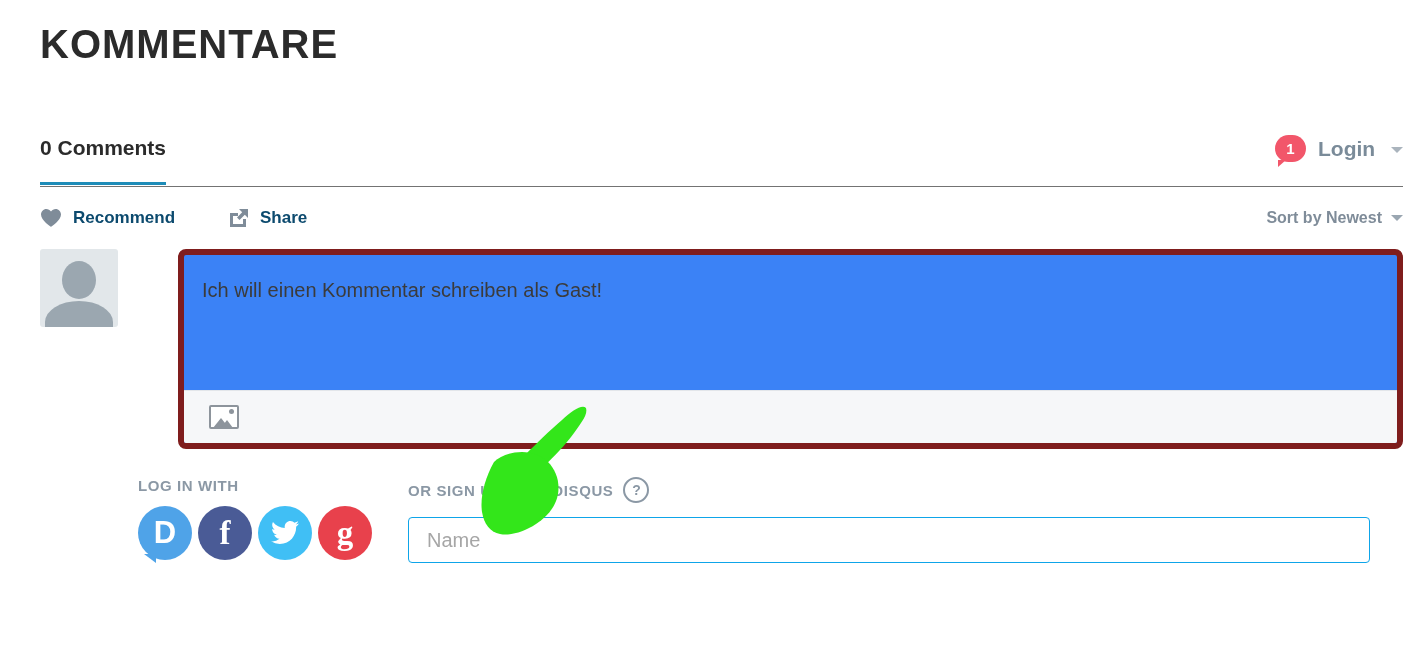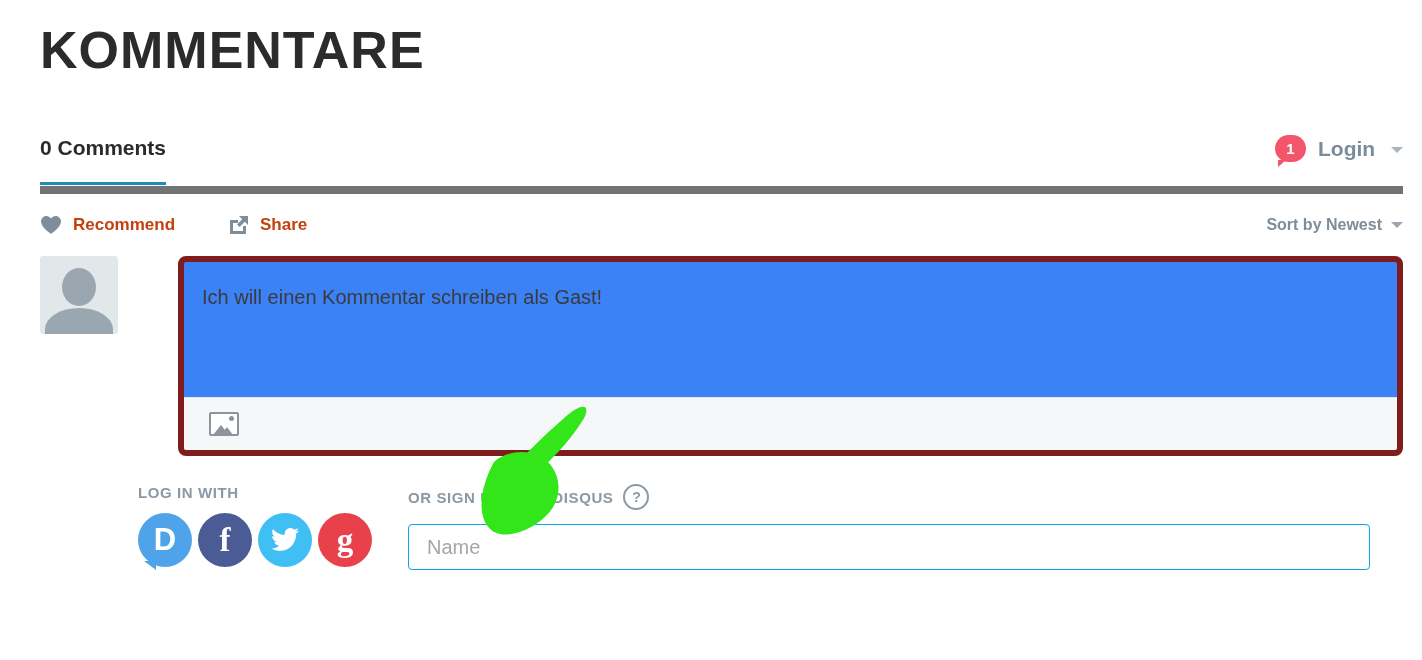--- a/index.html
+++ b/index.html
@@ -14,40 +14,40 @@
     color: #2c2c2c;
     position: relative;
     overflow: hidden;
   }
 
   
   .page-title {
     position: absolute;
     left: 40px;
     top: 24px;
-    font-size: 52px;
+    font-size: 40px;
     font-weight: bold;
     letter-spacing: 1px;
     color: #2b2b2b;
     line-height: 1;
   }
 
   
   .thread {
     position: absolute;
     left: 40px;
     top: 130px;
     width: 1363px;
   }
 
   
   .tabbar {
     position: relative;
     height: 56px;
-    border-bottom: 8px solid #737373;
+    border-bottom: 1px solid #737373;
     display: flex;
     align-items: flex-start;
   }
   .tab {
     font-size: 21px;
     font-weight: bold;
     padding: 6px 0 0 0;
     white-space: nowrap;
   }
   .tab-active {
@@ -112,21 +112,21 @@
   .actionrow {
     height: 62px;
     display: flex;
     align-items: center;
   }
   .action {
     display: flex;
     align-items: center;
     font-size: 17px;
     font-weight: bold;
-    color: #c2410c;
+    color: #0c4a6e;
   }
   .action + .action { margin-left: 52px; }
   .action .glyph { margin-right: 11px; display: flex; align-items: center; }
   .sort {
     margin-left: auto;
     font-size: 16px;
     font-weight: bold;
     color: #7f8c99;
     display: flex;
     align-items: center;

